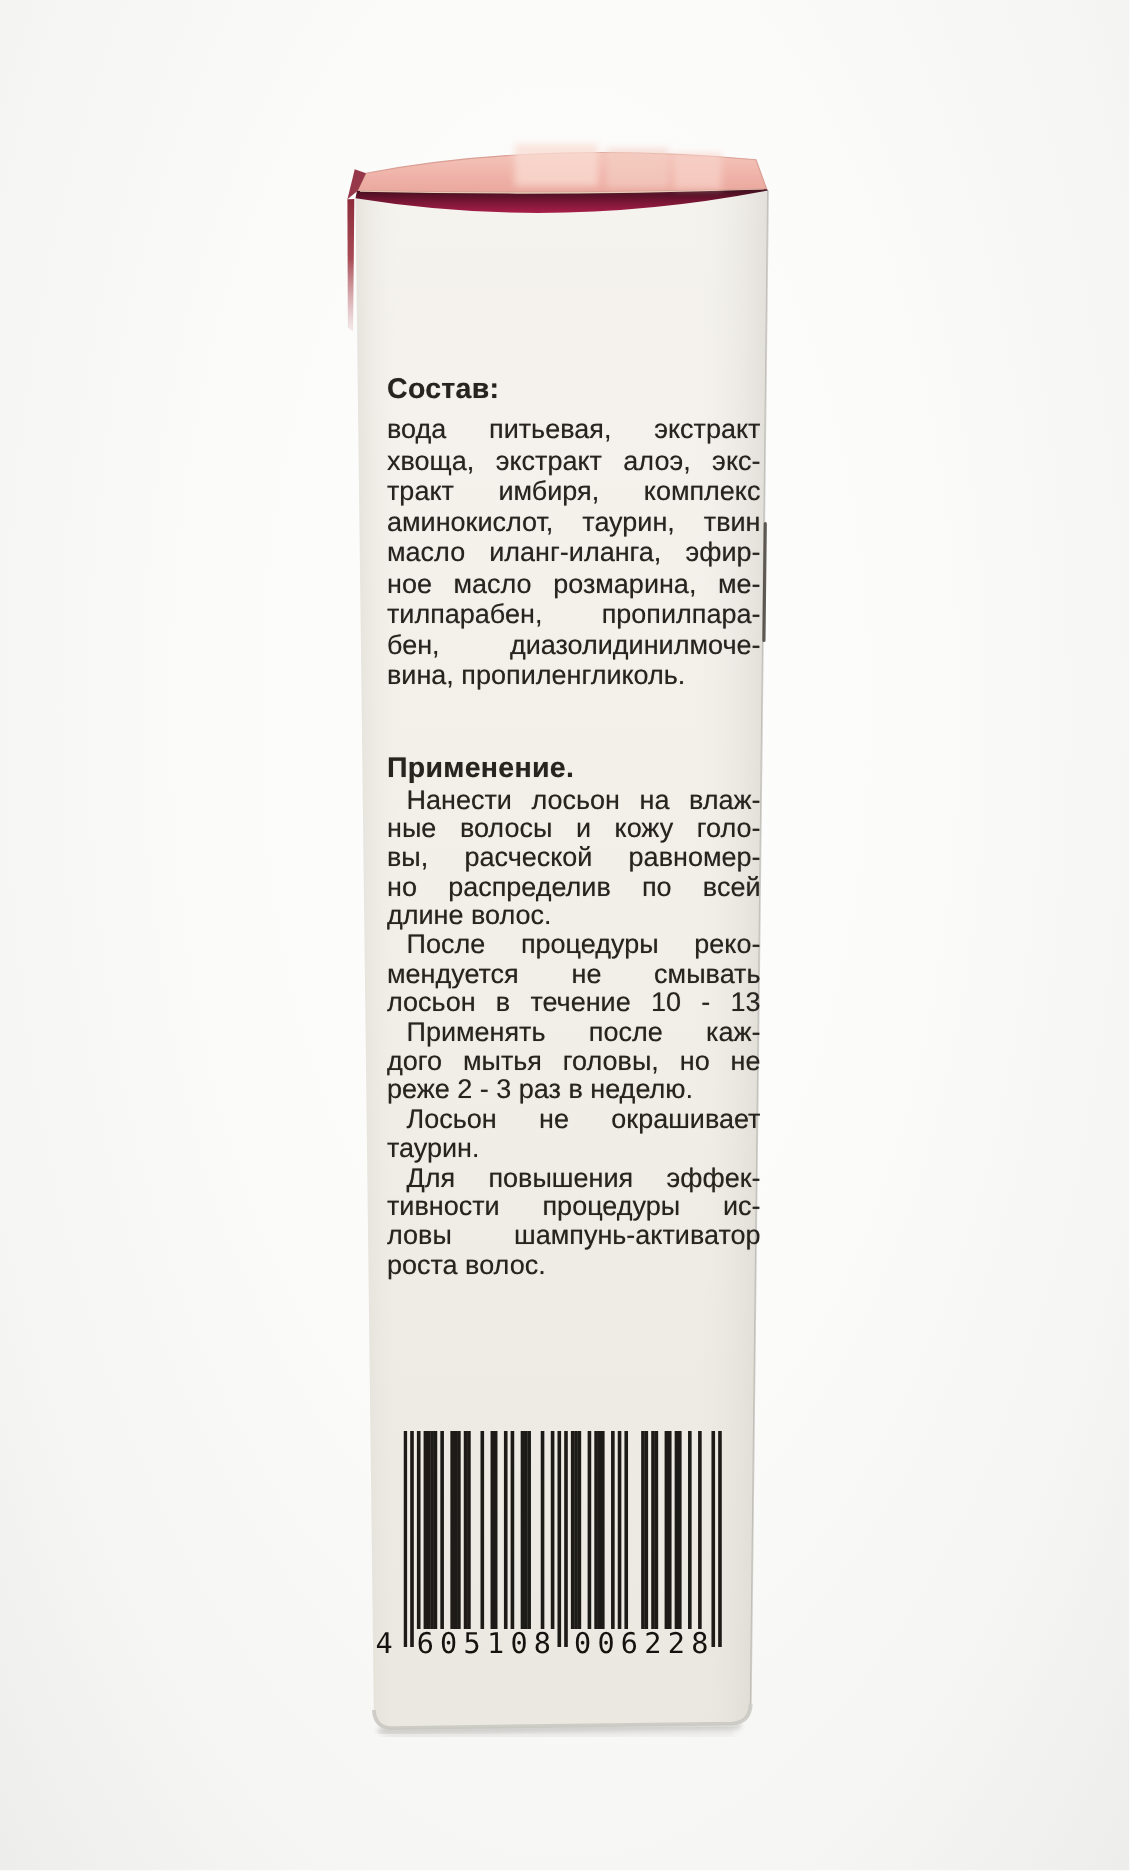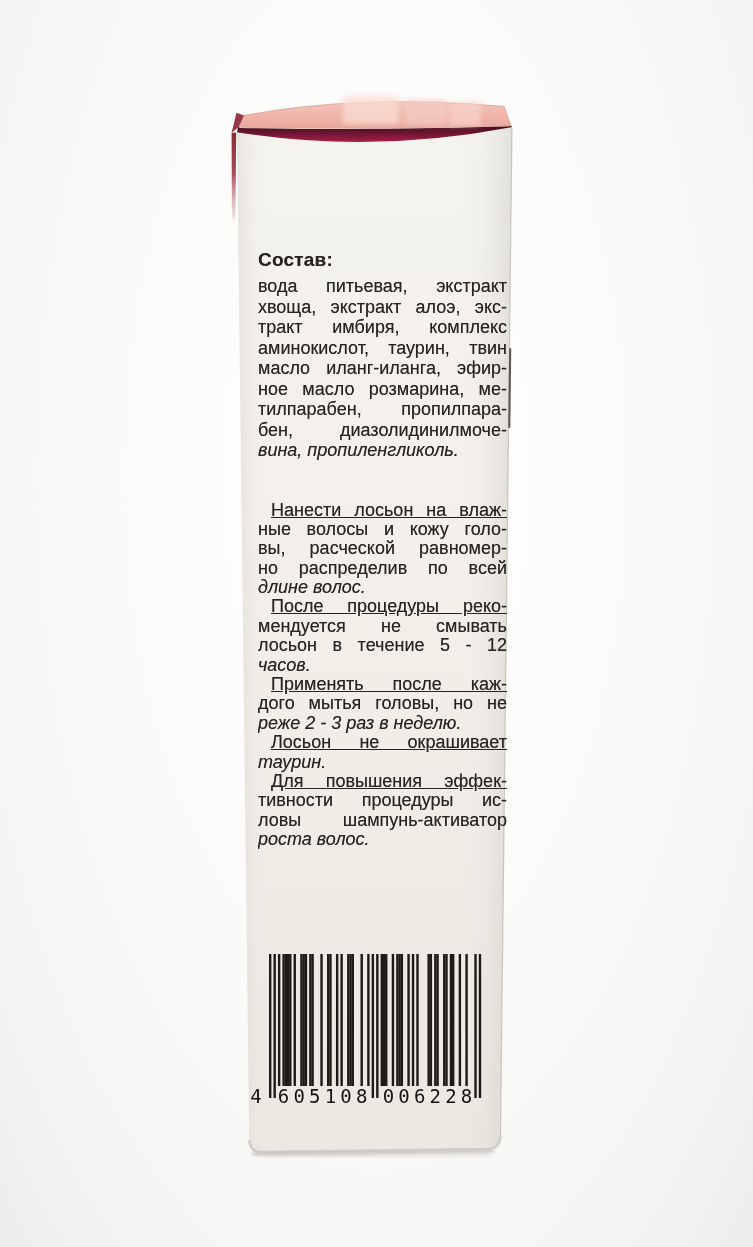--- a/index.html
+++ b/index.html
@@ -12,22 +12,22 @@
   .label-text{
     position:absolute;left:258px;top:212px;width:249px;
     color:#27241f;text-shadow:0 0 0.5px rgba(38,36,32,0.55);margin-top:36px;
   }
   .sec-heading{font-size:19px;font-weight:bold;line-height:23px;letter-spacing:0.2px;}
   .comp-lines{margin-top:5px;}
   .usage-sec{margin-top:40px;}
   .c-line,.u-line{font-size:18px;text-align:justify;text-align-last:justify;overflow:hidden;}
   .c-line{line-height:20.5px;height:20.5px;}
   .u-line{line-height:19.4px;height:19.4px;}
-  .ind{text-indent:13px;text-decoration:underline;}
-  .end{text-align-last:left;font-style:italic;}
+  .ind{text-indent:13px;}
+  .end{text-align-last:left;}
   .barcode{position:absolute;left:269px;top:953px;width:214px;height:162px;}
   .barcode svg{position:absolute;left:0;top:0;}
   .bc-digits{position:absolute;left:0;top:131px;width:214px;height:26px;}
   .bc-digits span{
     position:absolute;transform:translateX(-50%);
     font-family:"DejaVu Sans Mono",monospace;font-size:19px;line-height:24px;color:#15130f;
   }
 </style>
 </head>
 <body>
@@ -112,30 +112,30 @@
         <div class="c-line">аминокислот, таурин, твин</div>
         <div class="c-line">масло иланг-иланга, эфир-</div>
         <div class="c-line">ное масло розмарина, ме-</div>
         <div class="c-line">тилпарабен, пропилпара-</div>
         <div class="c-line">бен, диазолидинилмоче-</div>
         <div class="c-line end">вина, пропиленгликоль.</div>
       </div>
     </div>
 
     <div class="usage-sec">
+      <div class="sec-heading">Применение.</div>
       <div>
         <div class="u-line ind">Нанести лосьон на влаж-</div>
         <div class="u-line">ные волосы и кожу голо-</div>
         <div class="u-line">вы, расческой равномер-</div>
         <div class="u-line">но распределив по всей</div>
         <div class="u-line end">длине волос.</div>
         <div class="u-line ind">После процедуры реко-</div>
         <div class="u-line">мендуется не смывать</div>
-        <div class="u-line">лосьон в течение 5 - 12</div>
-        <div class="u-line end">часов.</div>
+        <div class="u-line">лосьон в течение 10 - 13</div>
         <div class="u-line ind">Применять после каж-</div>
         <div class="u-line">дого мытья головы, но не</div>
         <div class="u-line end">реже 2 - 3 раз в неделю.</div>
         <div class="u-line ind">Лосьон не окрашивает</div>
         <div class="u-line end">таурин.</div>
         <div class="u-line ind">Для повышения эффек-</div>
         <div class="u-line">тивности процедуры ис-</div>
         <div class="u-line">ловы шампунь-активатор</div>
         <div class="u-line end">роста волос.</div>
       </div>

